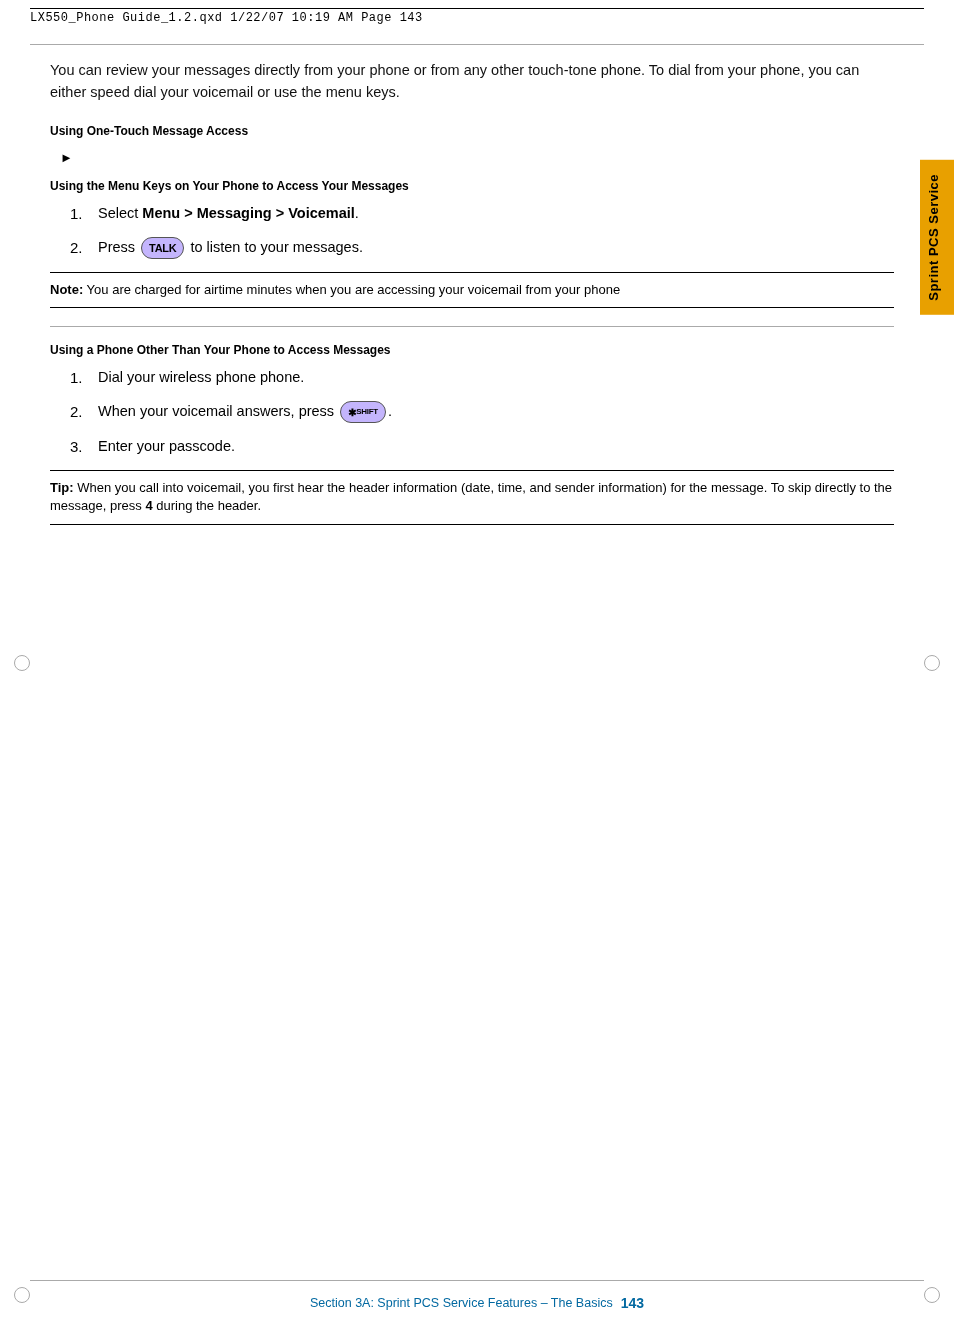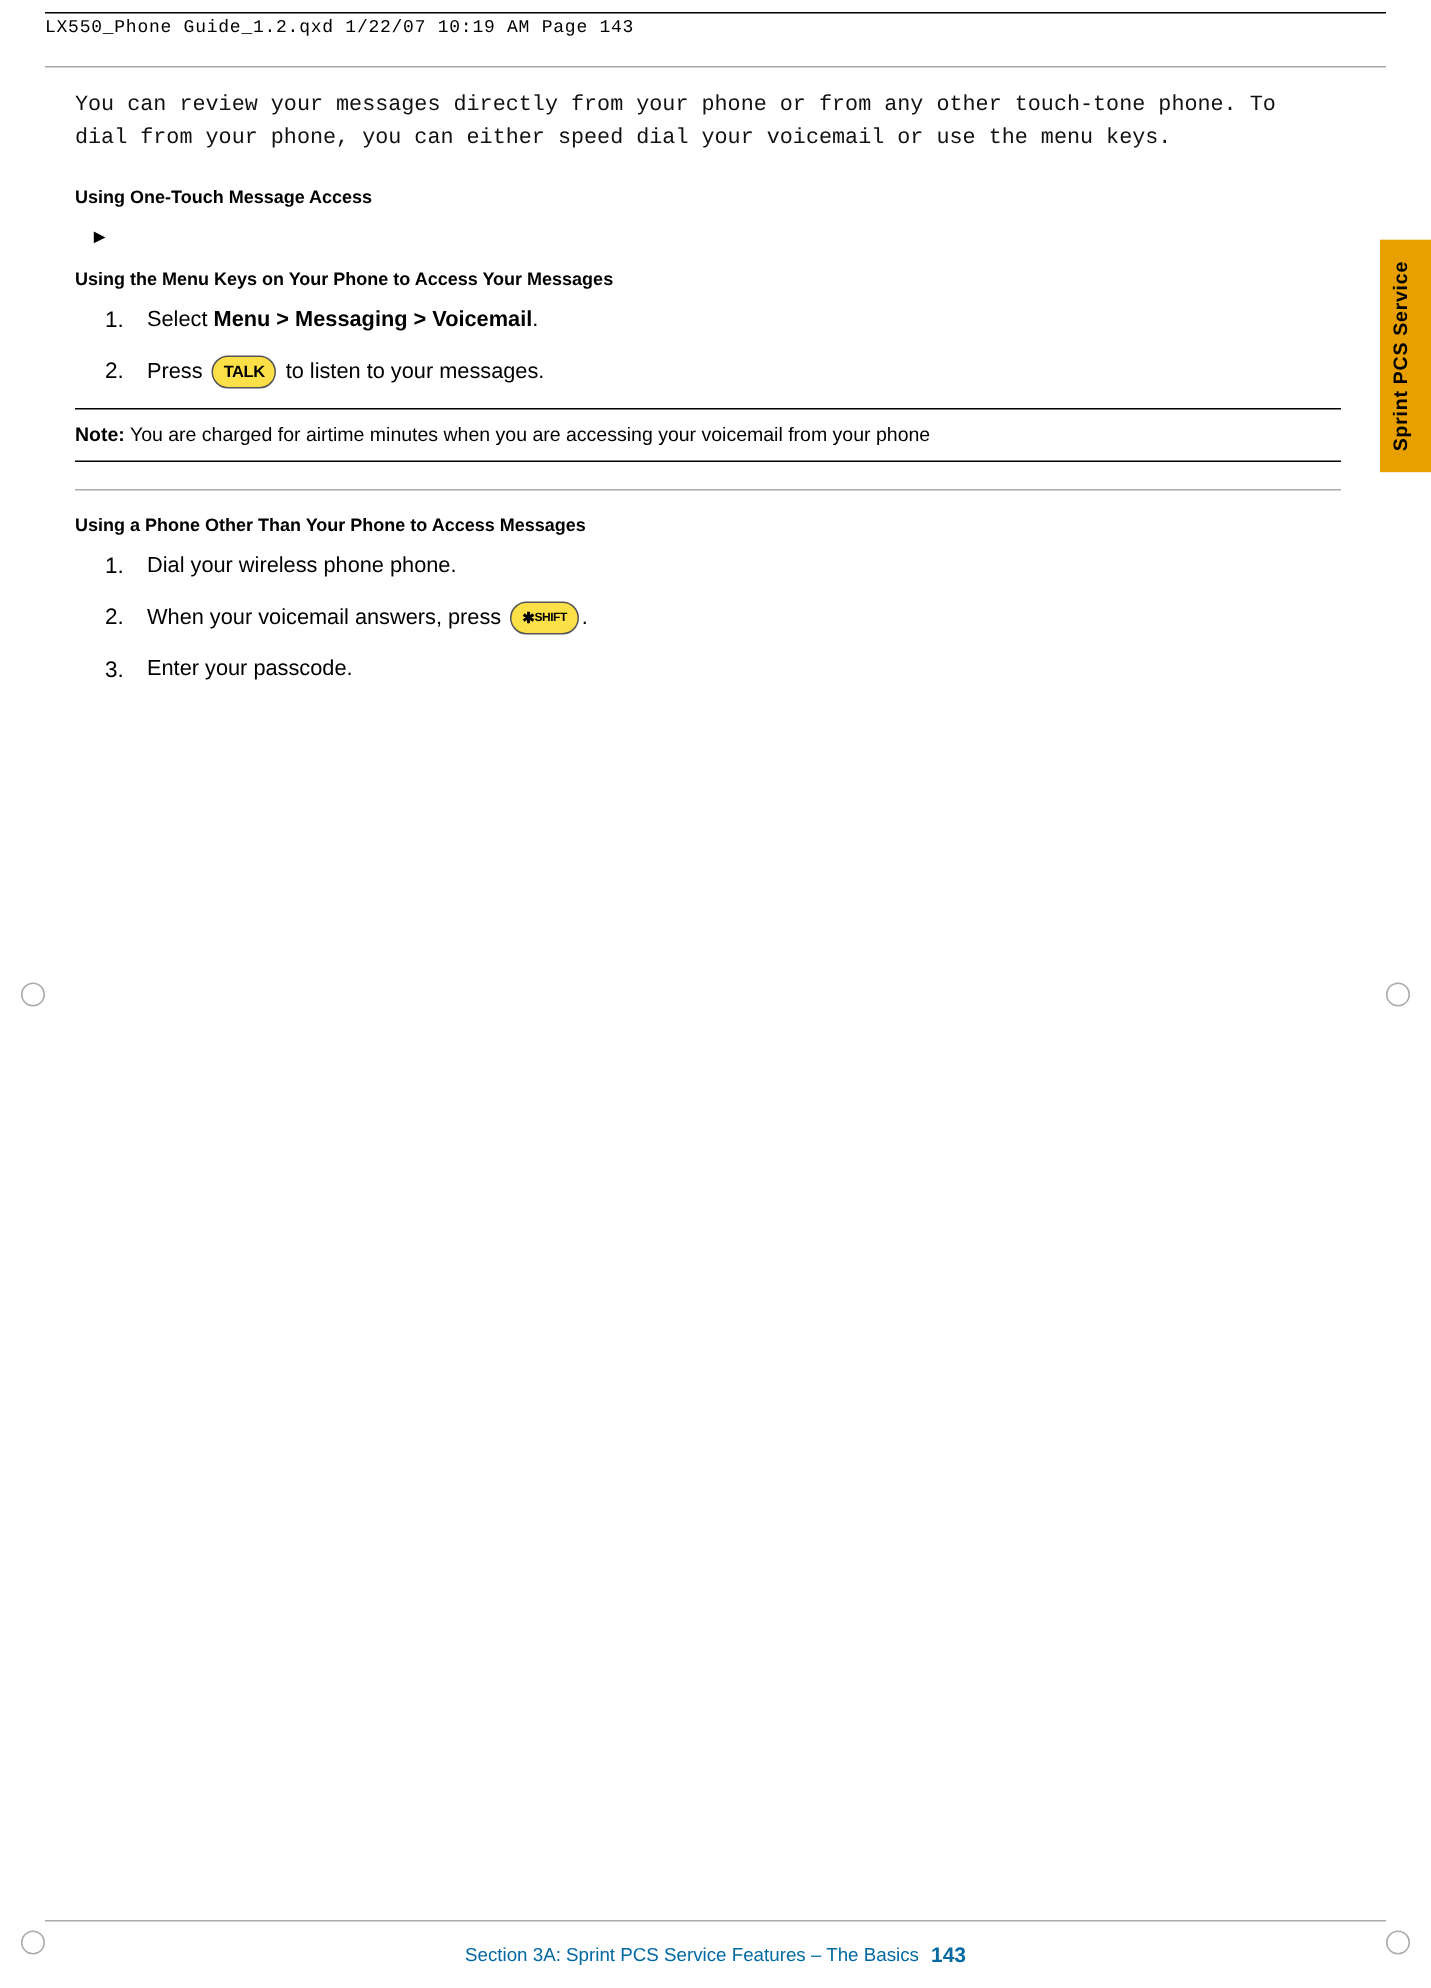--- a/index.html
+++ b/index.html
@@ -80,21 +80,20 @@
       margin-bottom: 14px;
       margin-top: 30px;
       line-height: 1.2;
     }
 
     .intro-text {
       font-size: 14.5px;
       line-height: 1.5;
       margin-bottom: 20px;
       color: #111;
-      font-family: Liberation Mono, monospace;
     }
 
     .section-heading {
       font-size: 12px;
       font-weight: bold;
       margin-bottom: 10px;
       margin-top: 6px;
     }
 
     .bullet-item {
@@ -179,21 +178,21 @@
       display: inline-flex;
       align-items: center;
       justify-content: center;
       border: 1.5px solid #555;
       border-radius: 12px;
       height: 22px;
       font-size: 11px;
       font-weight: bold;
       margin: 0 2px;
       vertical-align: middle;
-      background: #fde047;
+      background: #c4b5fd;
       padding: 0 7px;
       letter-spacing: -0.3px;
     }
 
     .bold-text { font-weight: bold; }
 
     
     .footer {
       position: absolute;
       bottom: 14px;
@@ -318,20 +317,24 @@
       <span class="item-text">
         When your voicemail answers, press <span class="key-btn-oval" style="font-size:10px;">✱<sup style="font-size:8px;">SHIFT</sup></span>.
       </span>
     </div>
     <div class="numbered-item">
       <span class="num">3.</span>
       <span class="item-text">Enter your passcode.</span>
     </div>
   </div>
 
+  <div class="tip-box">
+    <span class="tip-label">Tip:</span>
+    <span> When you call into voicemail, you first hear the header information (date, time, and sender information) for the message. To skip directly to the message, press <span class="bold-text">4</span> during the header.</span>
+  </div>
 
 </div>
 
 <div class="bottom-rule"></div>
 
 <div class="footer">
   <span>Section 3A: Sprint PCS Service Features – The Basics</span>
   <span class="footer-page">143</span>
 </div>
 

